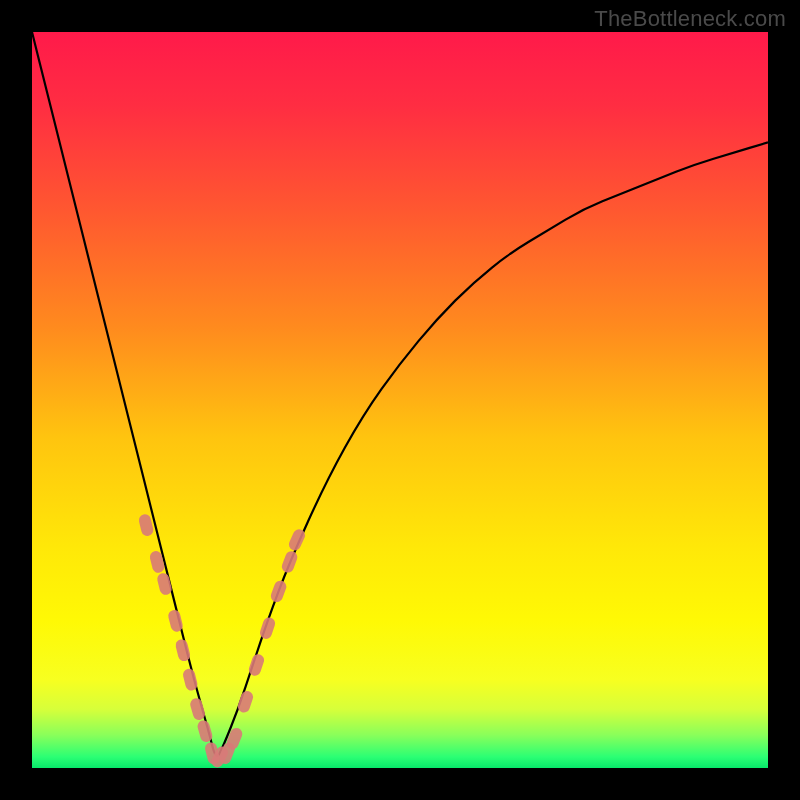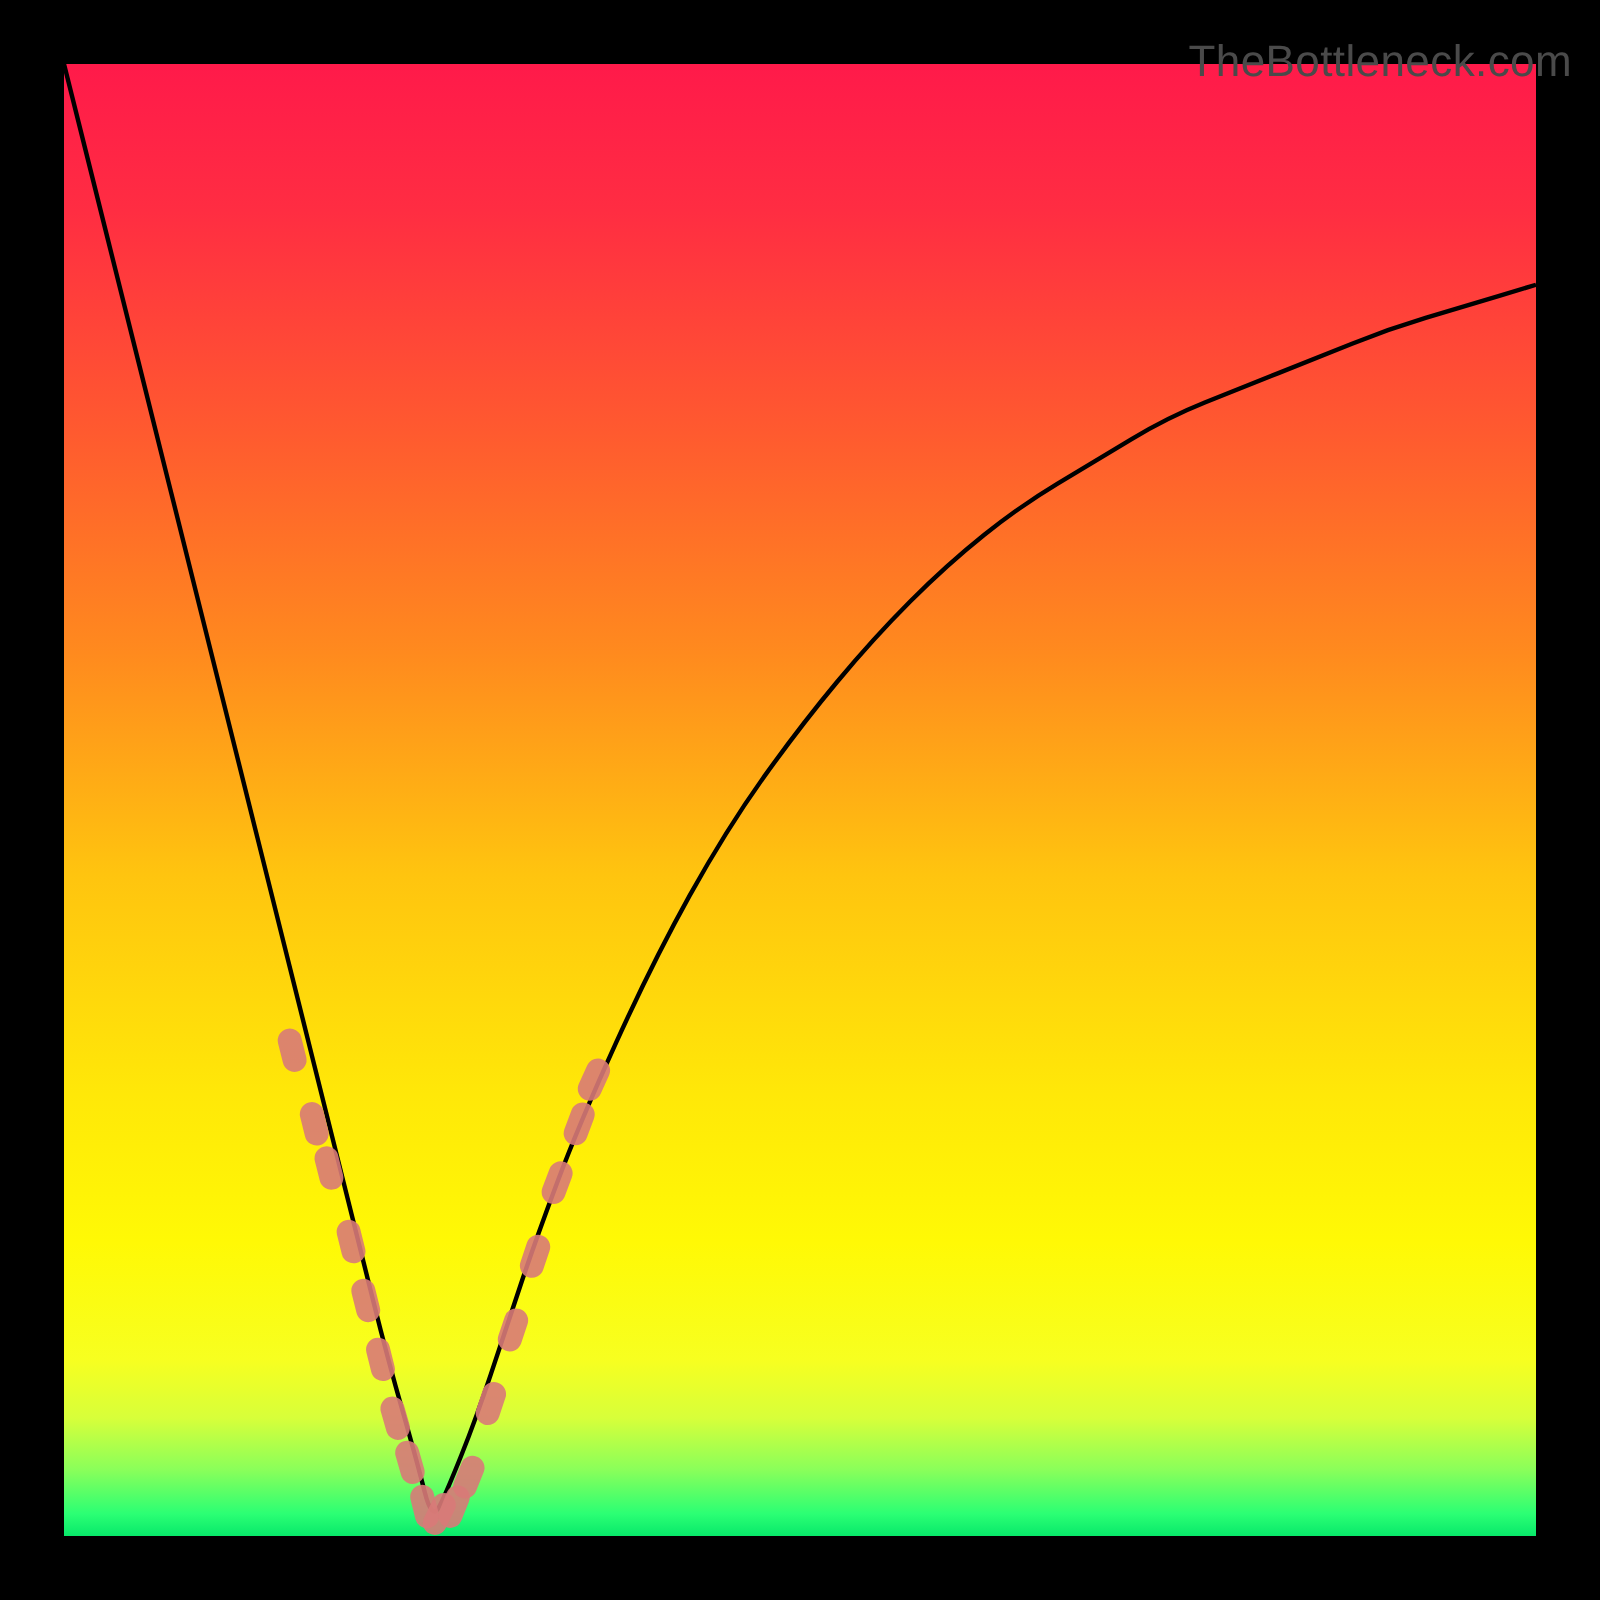--- a/index.html
+++ b/index.html
@@ -42,21 +42,20 @@
     height: 100%;
   }
   .watermark {
     position: absolute;
     top: 6px;
     right: 14px;
     color: #4a4a4a;
     font-size: 22px;
     font-weight: 500;
     letter-spacing: 0.2px;
-    margin-top: 12px;
   }
 </style>
 </head>
 <body>
 
 <div class="frame">
   <div class="plot-area">
     <svg class="gradient-bg" viewBox="0 0 736 736" preserveAspectRatio="none">
       <defs>
         <linearGradient id="bg-grad" x1="0" y1="0" x2="0" y2="1">

